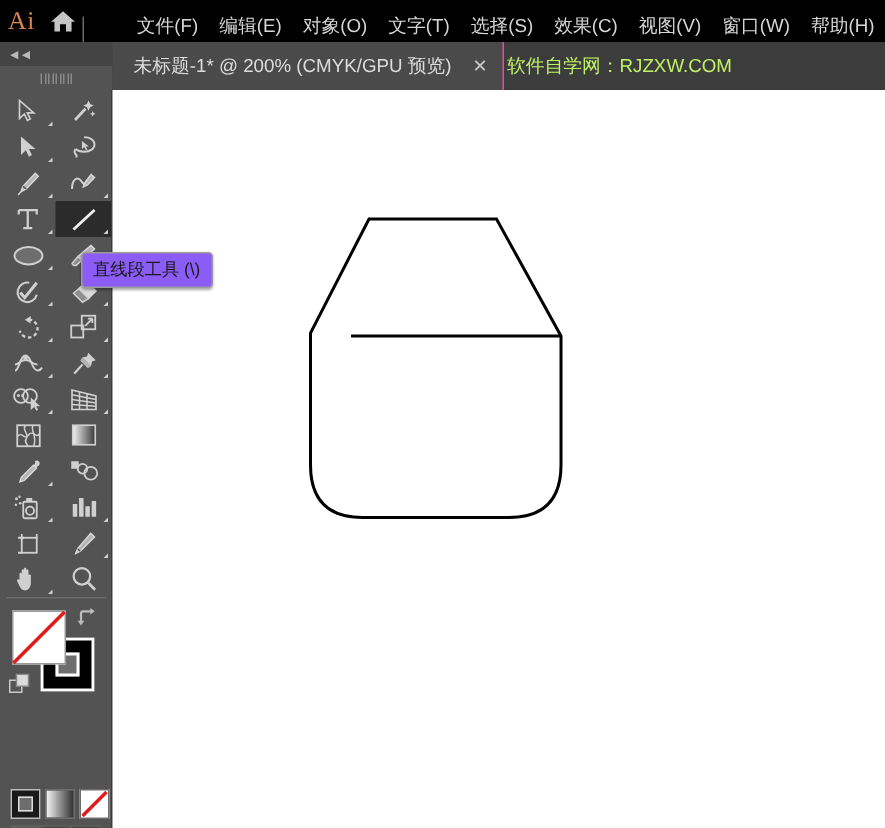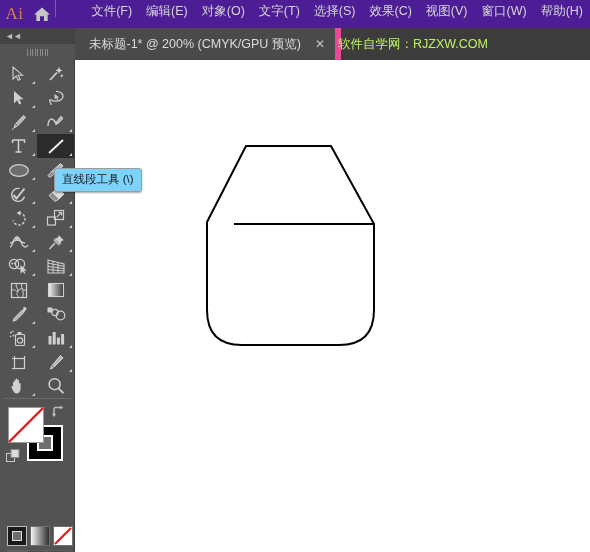--- a/index.html
+++ b/index.html
@@ -7,22 +7,22 @@
   body {
     font-family: "Liberation Sans", "DejaVu Sans", sans-serif;
     background:#535353;
     -webkit-font-smoothing: antialiased;
   }
   #app { position:relative; width:590px; height:552px; }
 
   
   .menubar {
     position:absolute; left:0; top:0; width:590px; height:28px;
-    background:#4c1d95;
-    display:flex; align-items:flex-start;
+    background:#000000;
+    display:flex; align-items:flex-end;
   }
   .ai-logo {
     width:36px; height:28px; display:flex; align-items:center; justify-content:center;
     color:#d8854a; font-size:17px; font-weight:400; letter-spacing:.5px;
     font-family:"Liberation Serif", serif;
   }
   .home-btn {
     width:32px; height:28px; display:flex; align-items:center; justify-content:center;
   }
   .menu-divider {
@@ -47,21 +47,21 @@
   .tool-grip {
     position:absolute; left:0; top:16px; width:75px; height:16px;
     background:#535353; display:flex; align-items:center; justify-content:center;
   }
   .grip-dots { display:flex; gap:1.5px; }
   .grip-dots i { display:block; width:1px; height:7px; background:#8a8a8a;}
   .doc-tab {
     position:absolute; left:75px; top:0; height:32px;
     background:#4a4a4a;
     display:flex; align-items:center; padding:0 10px 0 14px;
-    border-right:6px solid #ec4899;
+    border-right:1px solid #ec4899;
   }
   .doc-tab-title { color:#dcdcdc; font-size:12.5px; white-space:nowrap; }
   .doc-tab-close { color:#c9c9c9; font-size:12px; margin-left:14px; line-height:12px;}
   .watermark {
     position:absolute; left:338px; top:0; height:32px;
     display:flex; align-items:center;
     color:#bef264; font-size:12.5px; white-space:nowrap;
   }
 
   
@@ -127,21 +127,21 @@
 
   
   .canvas-area {
     position:absolute; left:75px; top:60px; width:515px; height:492px;
     background:#ffffff; overflow:hidden;
   }
 
   
   .tooltip {
     position:absolute; left:54px; top:168px;
-    background:#7dd3fc; border:1px solid #9c9c9c; border-radius:3px;
+    background:#8b5cf6; border:1px solid #9c9c9c; border-radius:3px;
     padding:3px 7px 4px 7px;
     color:#1a1a1a; font-size:11.5px; white-space:nowrap;
     box-shadow:0 1px 2px rgba(0,0,0,.35);
     z-index:50;
   }
 </style>
 </head>
 <body>
 
 <div id="app">

